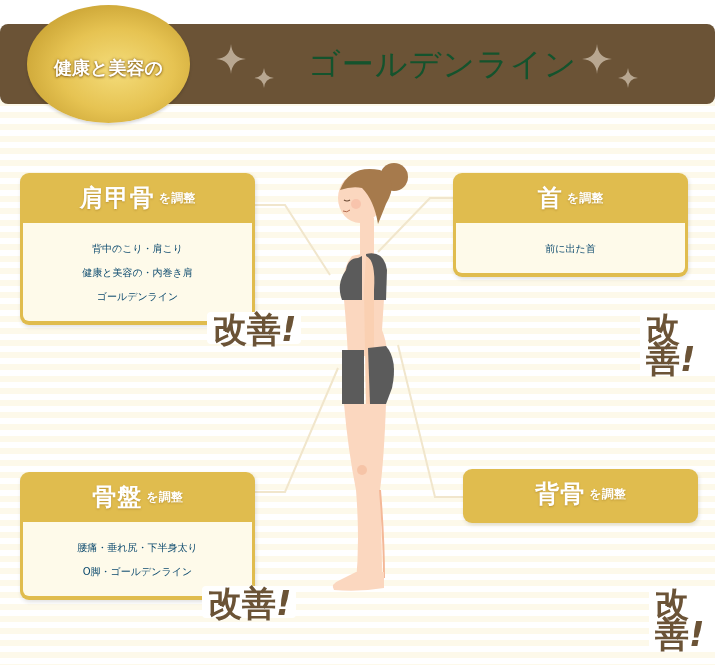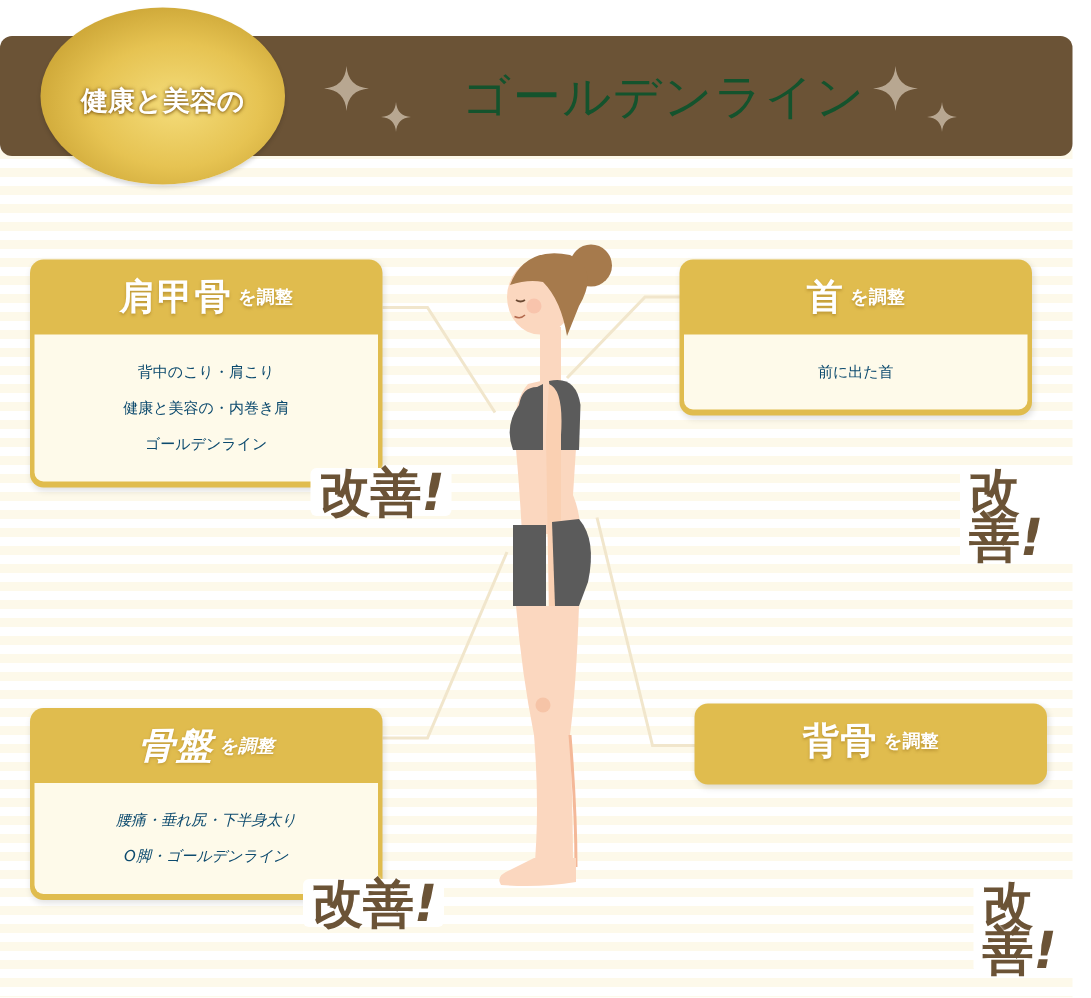--- a/index.html
+++ b/index.html
@@ -153,21 +153,21 @@
     <span class="small">を調整</span>
   </div>
   <div class="card-body">
     <div class="card-line">前に出た首</div>
   </div>
 </div>
 <div class="kaizen" style="left:640px;top:312px;">
   <span>改善</span><span class="ex">!</span>
 </div>
 
-<div class="card" style="left:20px;top:472px;font-style:italic;">
+<div class="card" style="left:20px;top:472px;">
   <div class="card-head">
     <span class="big">骨盤</span>
     <span class="small">を調整</span>
   </div>
   <div class="card-body">
     <div class="card-line">腰痛・垂れ尻・下半身太り</div>
     <div class="card-line">O脚・ゴールデンライン</div>
   </div>
 </div>
 <div class="kaizen" style="left:202px;top:586px;">

